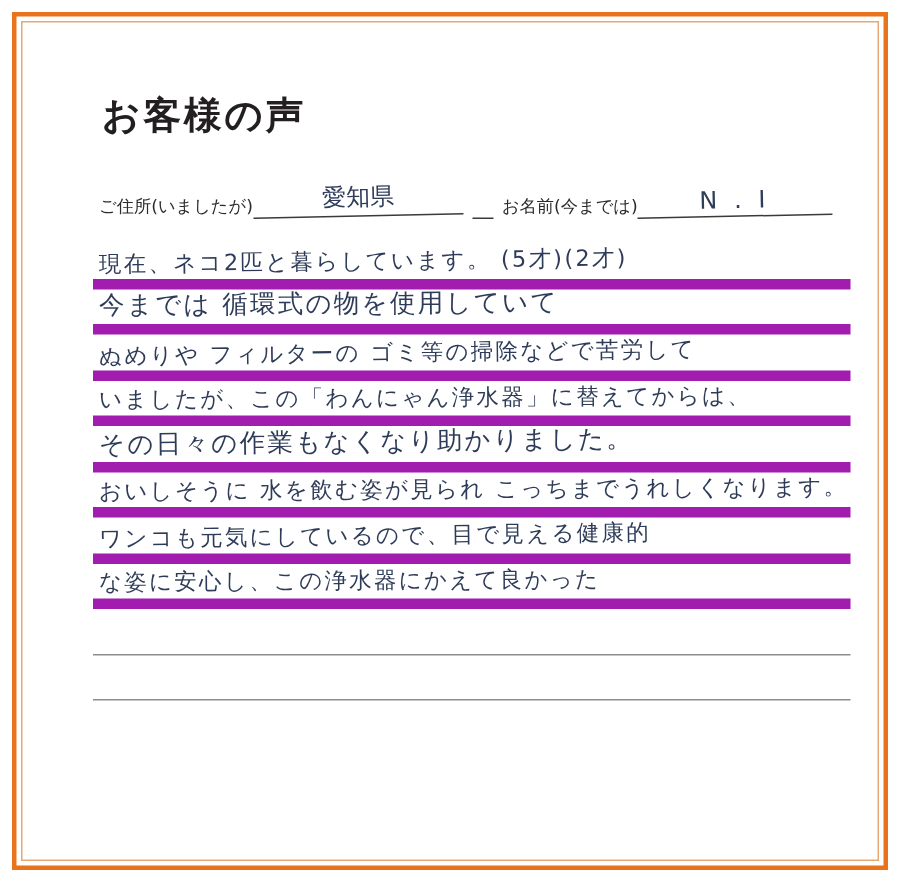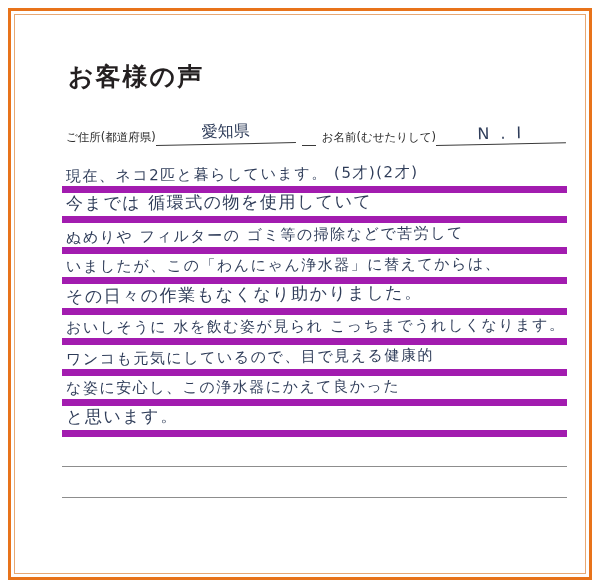--- a/index.html
+++ b/index.html
@@ -125,26 +125,26 @@
 <div class="page">
   <div class="frame-outer"></div>
   <div class="frame-inner"></div>
 
   <div class="content">
 
     <div class="title">お客様の声</div>
 
     <div class="fields">
       <div class="field">
-        <span class="field-label">ご住所(都道府県)</span>
+        <span class="field-label">ご住所(いましたが)</span>
         <span class="field-value addr">愛知県</span>
       </div>
       <div class="spacer-line"></div>
       <div class="field">
-        <span class="field-label">お名前(むせたりして)</span>
+        <span class="field-label">お名前(今までは)</span>
         <span class="field-value name">N . I</span>
       </div>
     </div>
 
     <div class="body-lines">
       <div class="line">
           <span class="hand small">現在、ネコ2匹と暮らしています。 (5才)(2才)</span>
         </div>
       <div class="line">
           <span class="hand">今までは 循環式の物を使用していて</span>
@@ -160,21 +160,18 @@
         </div>
       <div class="line">
           <span class="hand small">おいしそうに 水を飲む姿が見られ こっちまでうれしくなります。</span>
         </div>
       <div class="line">
           <span class="hand small">ワンコも元気にしているので、目で見える健康的</span>
         </div>
       <div class="line">
           <span class="hand small">な姿に安心し、この浄水器にかえて良かった</span>
         </div>
-      <div class="line">
-          <span class="hand">と思います。</span>
-        </div>
       <div class="line blank"></div>
       <div class="line blank"></div>
     </div>
 
   </div>
 </div>
 
 </body></html>

